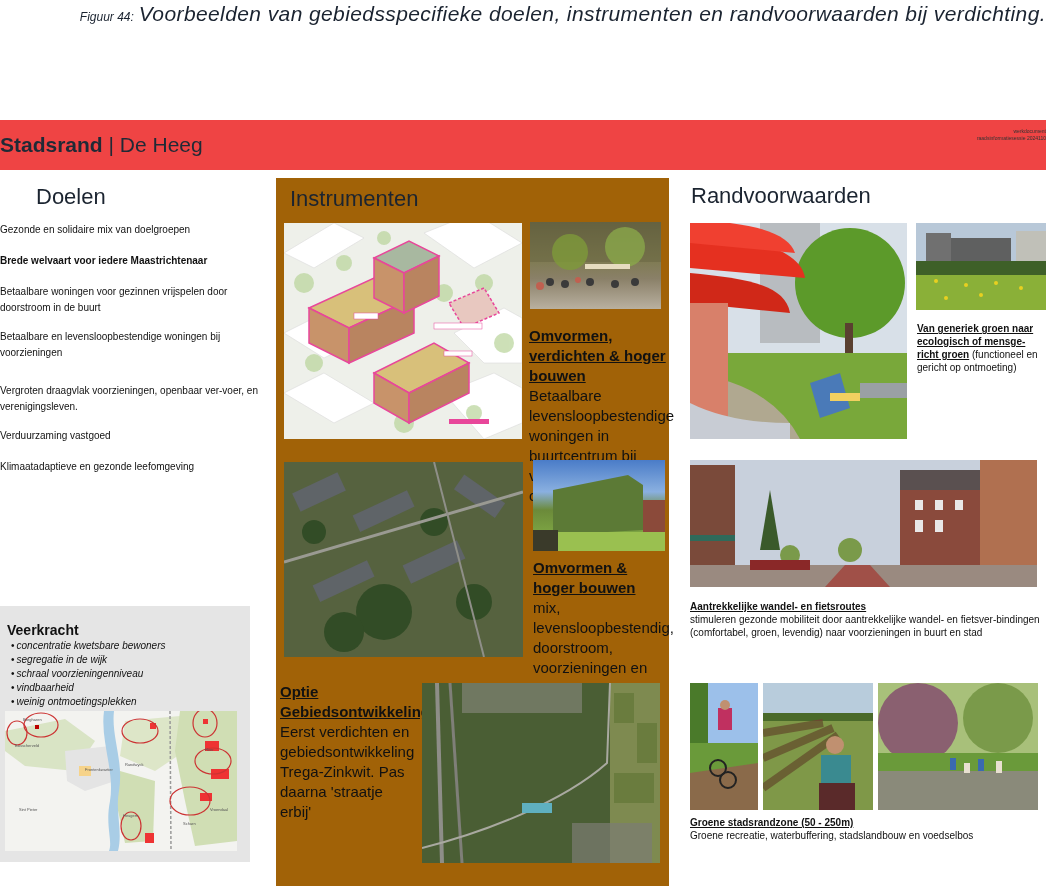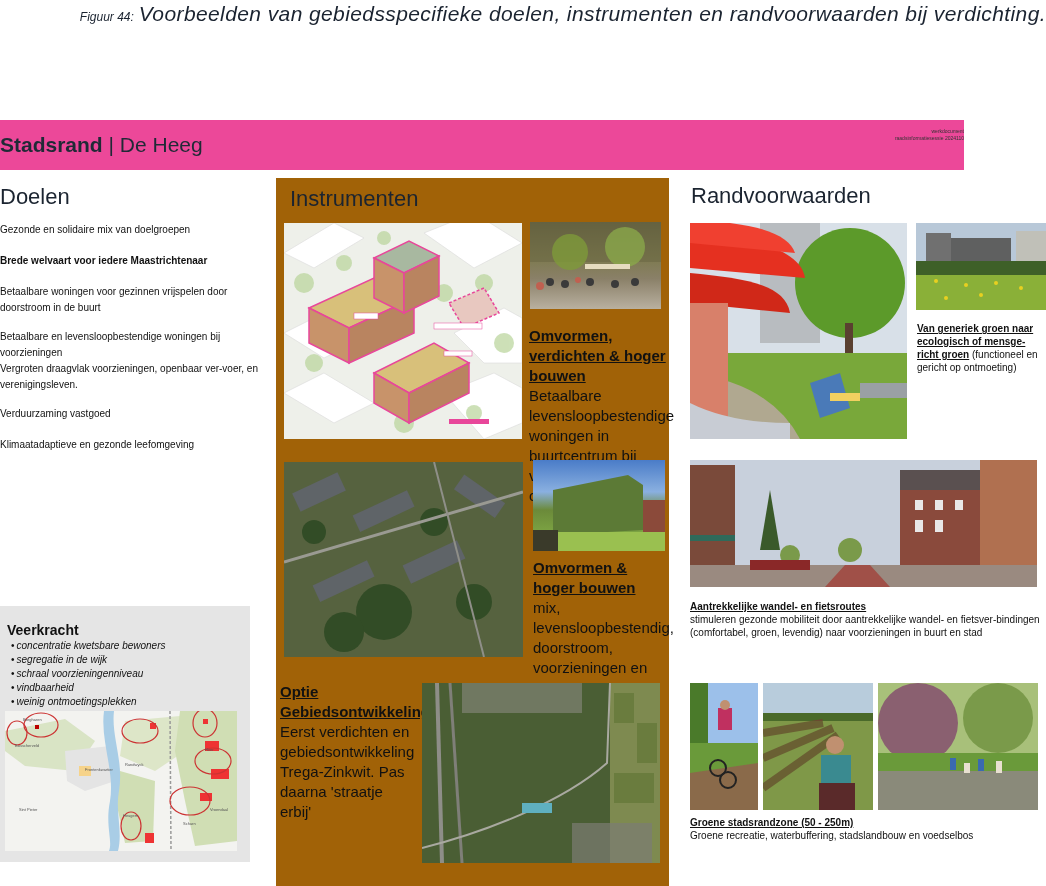--- a/index.html
+++ b/index.html
@@ -3,21 +3,21 @@
   <meta charset="utf-8">
   <style>
     * { box-sizing: border-box; margin: 0; padding: 0; }
     html, body { width: 1046px; height: 886px; background: #ffffff; overflow: hidden; }
     body { position: relative; font-family: "Liberation Sans", sans-serif; color: #111; }
 
     .caption { position: absolute; left: 0; top: 0; width: 1046px; font-style: italic; color: #1a2330; line-height: 28px; letter-spacing: 0.4px; text-align: right; }
     .caption .label { font-size: 12px; letter-spacing: 0; }
     .caption .text { font-size: 21px; }
 
-    .header-band { position: absolute; left: 0; top: 120px; width: 964px; height: 50px; background: #ec4899; }
+    .header-band { position: absolute; left: 0; top: 120px; width: 1046px; height: 50px; background: #ef4444; }
     .header-title { position: absolute; left: 0; top: 13px; font-size: 21px; color: #1f2a36; }
     .header-title b { font-weight: bold; }
     .header-meta { position: absolute; right: 0; top: 8px; text-align: right; font-size: 5px; line-height: 7px; color: #333; }
 
     .col-title { position: absolute; font-size: 22px; color: #1b2430; font-weight: normal; }
 
     
     .doelen-list { position: absolute; left: 0; top: 222px; width: 268px; }
     .doelen-item { font-size: 10px; line-height: 16px; margin-bottom: 15px; color: #111; }
     .doelen-item.bold { font-weight: bold; }
@@ -49,26 +49,26 @@
 <div class="header-band">
   <div class="header-title">
     <b>Stadsrand</b><span> | </span><span>De Heeg</span>
   </div>
   <div class="header-meta">
     <div>werkdocument</div>
     <div>raadsinformatiesessie 2024110</div>
   </div>
 </div>
 
-<div class="col-title" style="left:0; top:184px;">Doelen</div>
+<div class="col-title" style="left:0; top:184px;padding-left:36px;">Doelen</div>
 <div class="doelen-list">
   <div class="doelen-item">Gezonde en solidaire mix van doelgroepen</div>
   <div class="doelen-item bold">Brede welvaart voor iedere Maastrichtenaar</div>
   <div class="doelen-item" style="margin-bottom:13px">Betaalbare woningen voor gezinnen vrijspelen door doorstroom in de buurt</div>
-  <div class="doelen-item" style="margin-bottom:0">Betaalbare en levensloopbestendige woningen bij voorzieningen</div>
+  <div class="doelen-item" style="margin-bottom:22px">Betaalbare en levensloopbestendige woningen bij voorzieningen</div>
   <div class="doelen-item" style="margin-bottom:13px">Vergroten draagvlak voorzieningen, openbaar ver-voer, en verenigingsleven.</div>
   <div class="doelen-item">Verduurzaming vastgoed</div>
   <div class="doelen-item">Klimaatadaptieve en gezonde leefomgeving</div>
 </div>
 
 <div class="veer">
   <div class="veer-title">Veerkracht</div>
   <ul class="veer-list">
     <li>concentratie kwetsbare bewoners</li>
     <li>segregatie in de wijk</li>

